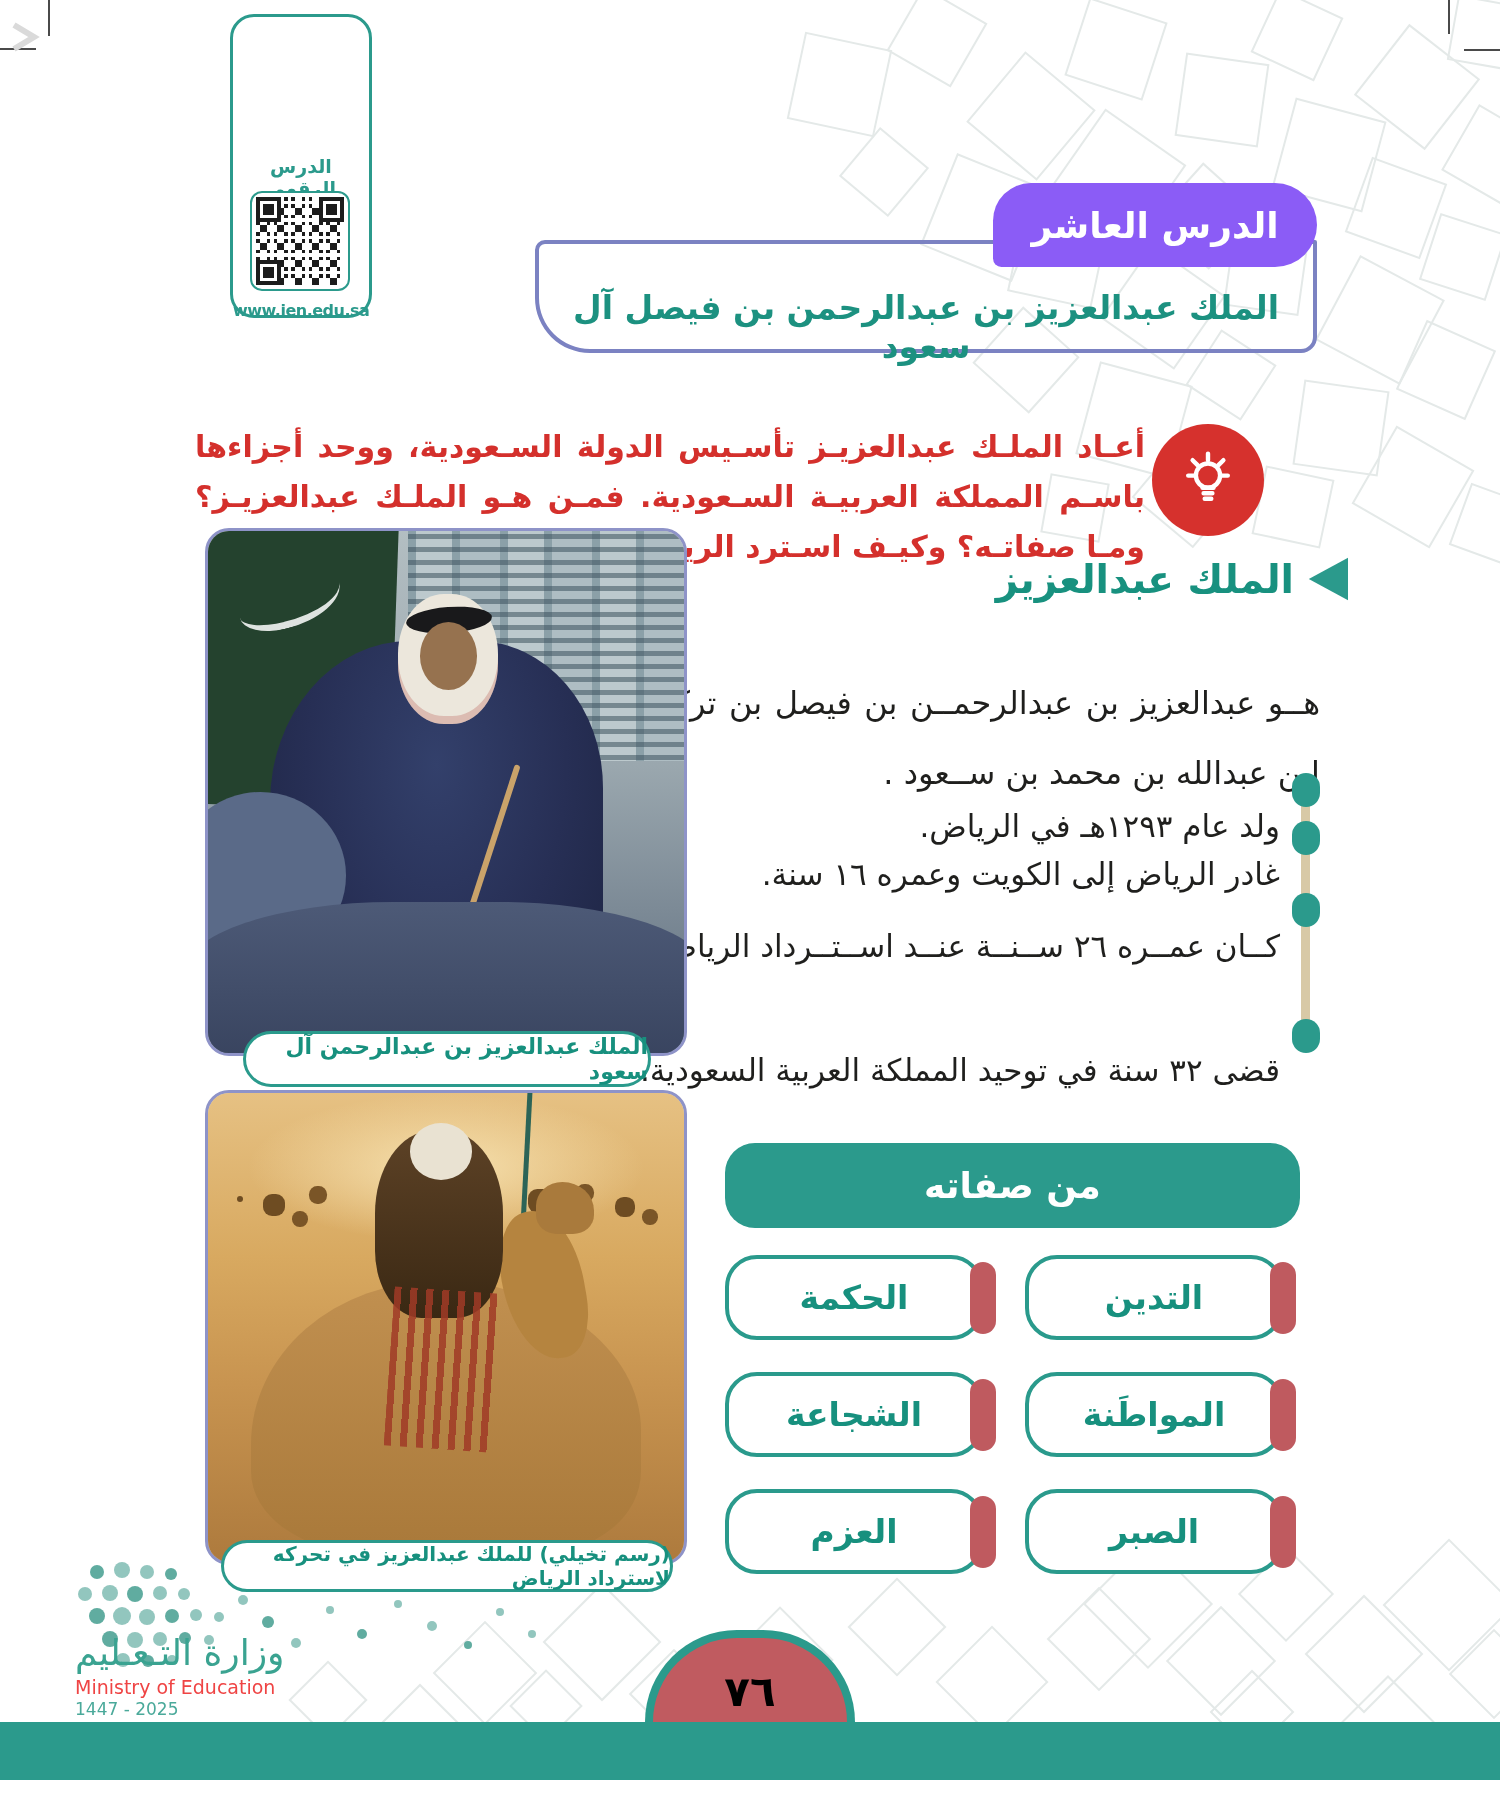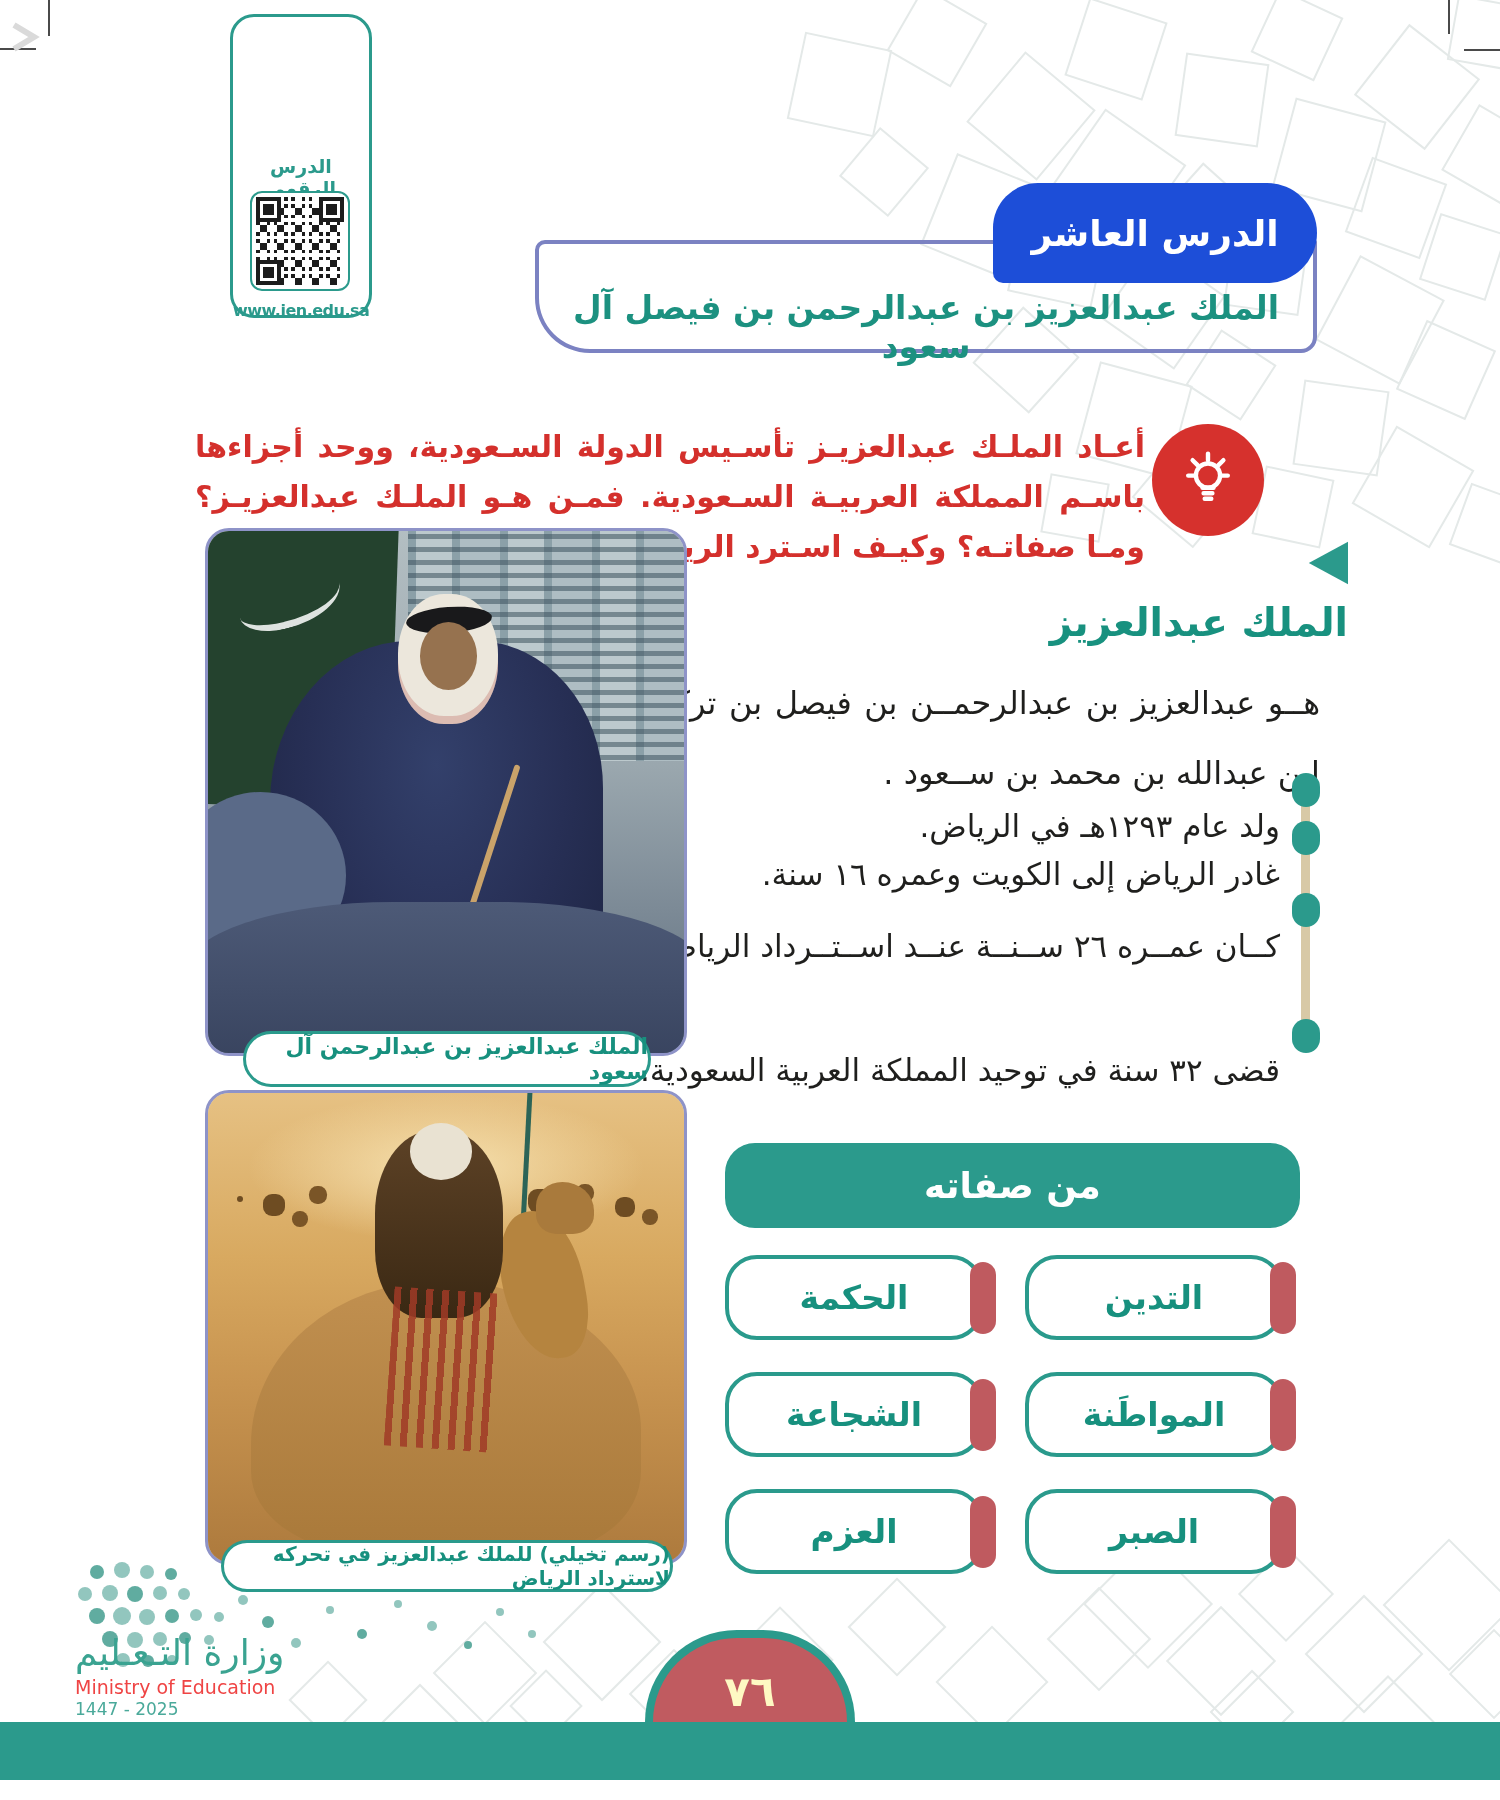--- a/index.html
+++ b/index.html
@@ -19,38 +19,38 @@
           border:3px solid #2b9a8c;border-radius:24px;background:#fff;z-index:3;}
   .qr-label{position:absolute;top:138px;width:100%;text-align:center;
             font-size:19px;font-weight:bold;color:#2b9a8c;}
   .qr-wrap{position:absolute;left:17px;top:174px;width:100px;height:100px;
            border:2.5px solid #2b9a8c;border-radius:12px;padding:4px;box-sizing:border-box;background:#fff;}
   .qr-wrap svg{width:100%;height:100%;display:block;}
   .qr-url{position:absolute;top:284px;width:100%;text-align:center;direction:ltr;
           font-size:16px;font-weight:bold;color:#2b9a8c;letter-spacing:-0.5px;}
 
   
-  .lesson-banner{position:absolute;left:993px;top:183px;width:324px;height:100px;
-                 background:#1d4ed8;border-radius:45px 50px 50px 10px;z-index:2;
+  .lesson-banner{position:absolute;left:993px;top:183px;width:324px;height:84px;
+                 background:#8b5cf6;border-radius:45px 50px 50px 10px;z-index:2;
                  display:flex;align-items:center;justify-content:center;
                  color:#fff;font-size:36px;font-weight:bold;}
   .title-frame{position:absolute;left:535px;top:240px;width:782px;height:113px;
                border:4px solid #7b82c2;border-radius:10px 2px 16px 55px;z-index:1;box-sizing:border-box;}
   .title-text{position:absolute;left:0;right:0;top:44px;text-align:center;
               color:#1c9180;font-size:33px;font-weight:bold;}
 
   
   .intro-text{position:absolute;left:195px;top:392px;width:950px;
               color:#d4302c;font-size:30px;font-weight:bold;line-height:50px;
               text-align:justify;text-align-last:right;}
   .bulb{position:absolute;left:1152px;top:424px;width:112px;height:112px;border-radius:50%;
         background:#d6312d;display:flex;align-items:center;justify-content:center;z-index:2;}
 
   
-  .section-head{position:absolute;top:540px;right:152px;display:flex;gap:14px;z-index:2;flex-direction:column;}
+  .section-head{position:absolute;top:556px;right:152px;display:flex;align-items:center;gap:14px;z-index:2;}
   .bookmark{width:40px;height:46px;background:#2b9a8c;
             clip-path:polygon(100% 4%,100% 96%,2% 50%);}
   .section-title{color:#18917f;font-size:39px;font-weight:bold;}
 
   
   .bio{position:absolute;right:180px;top:636px;width:672px;color:#1f1f1d;
        font-size:32px;line-height:70px;text-align:justify;text-align-last:right;}
   .tl-line{position:absolute;left:1301px;top:788px;width:9px;height:256px;
            background:#d8c9a6;border-radius:5px;z-index:1;}
   .tl-dot{position:absolute;width:28px;height:34px;border-radius:14px;background:#2b9a8c;z-index:2;}
@@ -116,21 +116,21 @@
               box-sizing:border-box;display:flex;align-items:center;justify-content:center;
               color:#17907e;font-size:33px;font-weight:bold;}
   .trait-tab{position:absolute;left:auto;right:-17px;top:50%;transform:translateY(-50%);
              width:26px;height:72px;border-radius:13px;background:#bf5a5f;}
 
   
   .band{position:absolute;left:0;top:1722px;width:1500px;height:58px;background:#2b9a8c;z-index:2;}
   .dome{position:absolute;left:645px;top:1630px;width:210px;height:92px;box-sizing:border-box;
         background:#c05b60;border:8px solid #2b9a8c;border-bottom:none;border-radius:110px 110px 0 0;
         display:flex;align-items:center;justify-content:center;z-index:3;}
-  .dome span{color:#fef9c3;font-size:42px;font-weight:bold;margin-top:22px;}
+  .dome span{color:#000000;font-size:42px;font-weight:bold;margin-top:22px;}
   .moe{position:absolute;left:75px;z-index:3;color:#3aa391;}
   .moe-ar{top:1632px;font-size:36px;font-weight:normal;}
   .moe-en{top:1676px;font-size:19px;color:#ef4444;}
   .moe-yr{top:1699px;font-size:17px;color:#4aa99a;}
   .dot{position:absolute;border-radius:50%;background:#57a89b;z-index:1;}
 </style>
 </head>
 <body>
 
 <div class="page">

